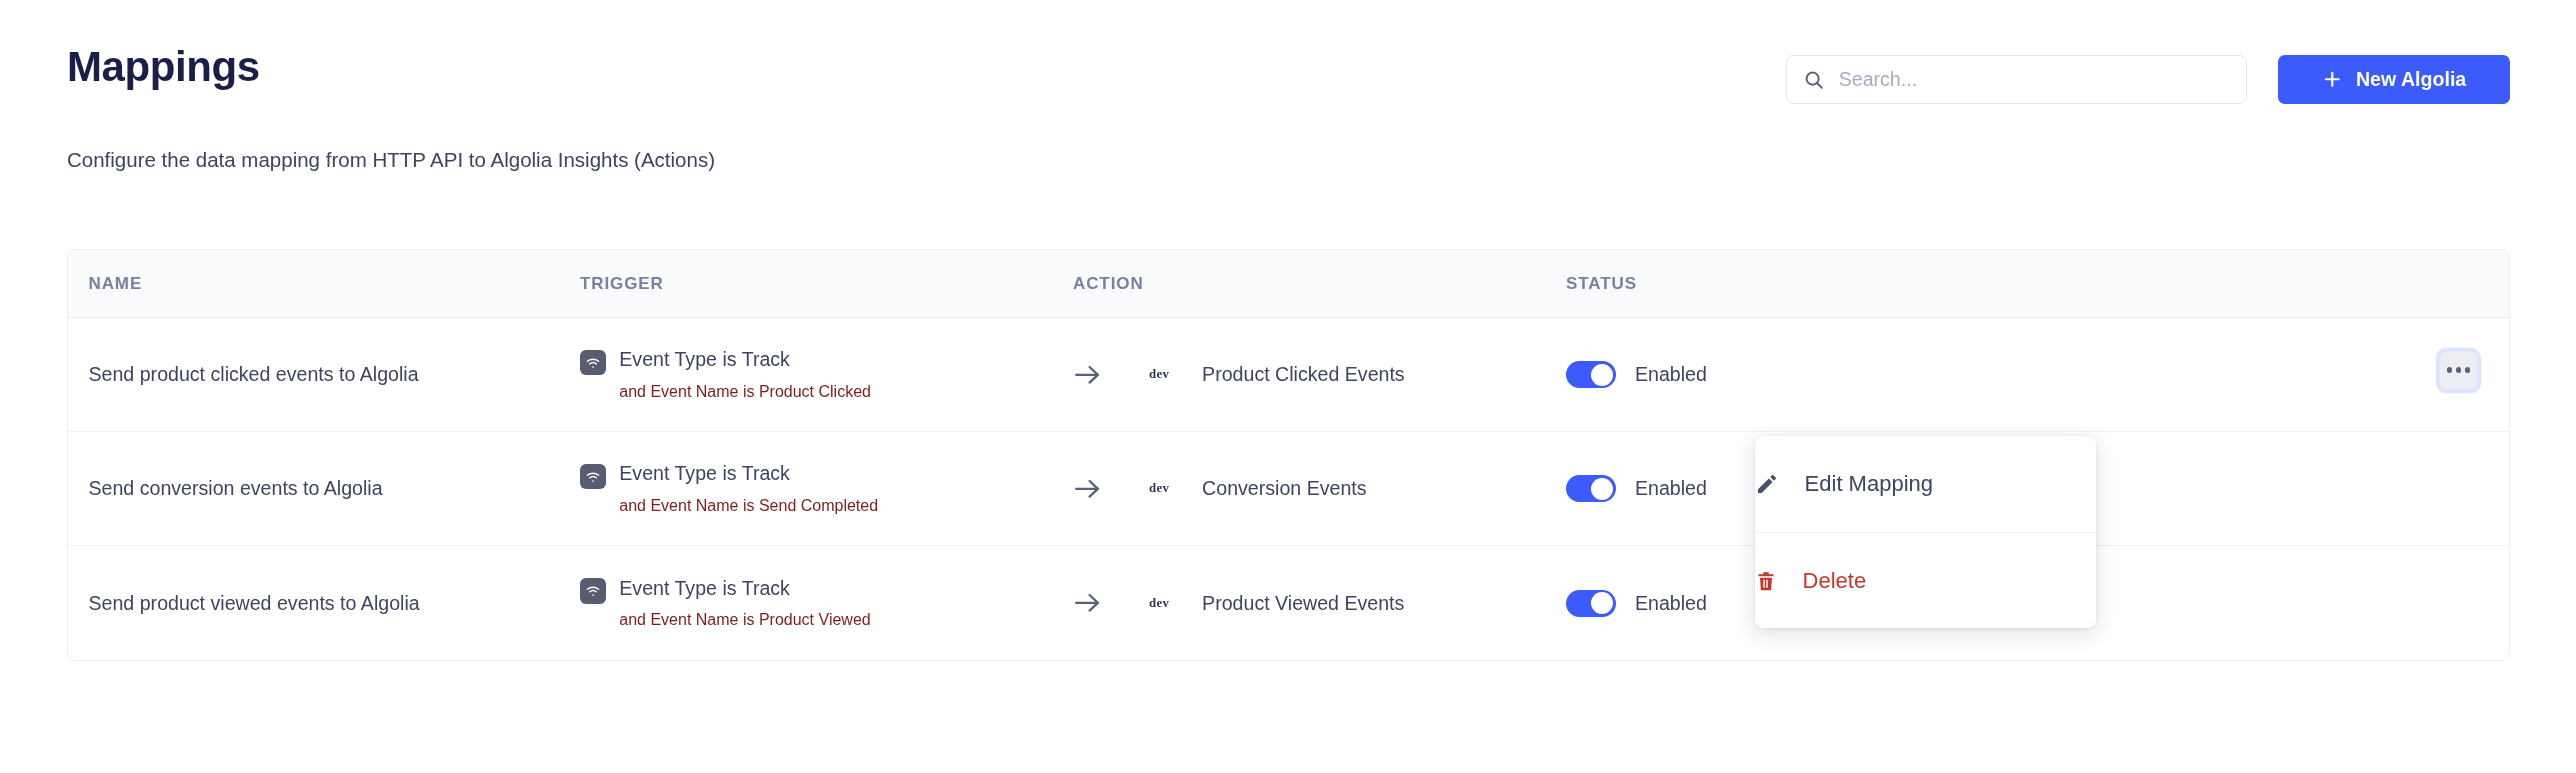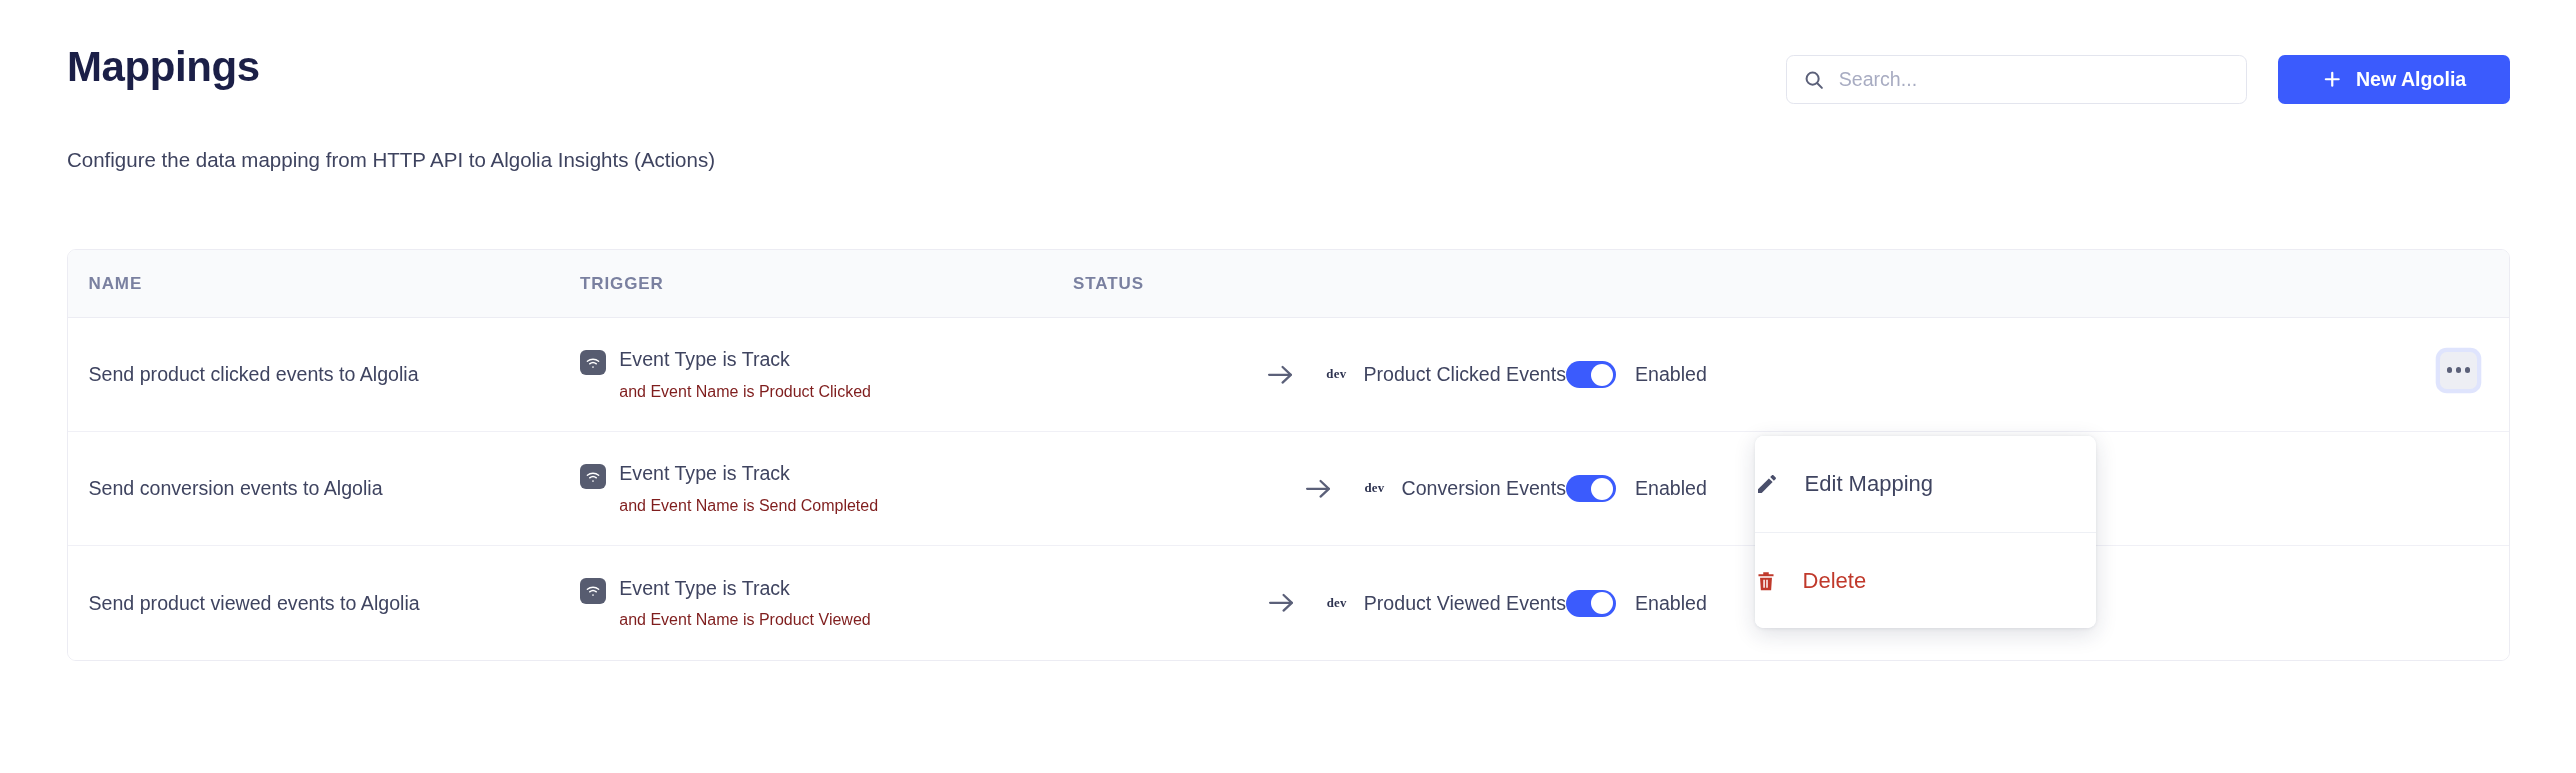--- a/index.html
+++ b/index.html
@@ -190,22 +190,21 @@
   .trigger-sub {
     font-size: 16px;
     color: #7f1d1d;
     white-space: nowrap;
     line-height: 1.25;
   }
 
   .action-cell {
     display: flex;
     align-items: center;
-    gap: 0;
-    justify-content: flex-end;
+    gap: 16px;
   }
   .arrow-icon {
     flex: 0 0 auto;
     width: 29px;
     height: 25.6px;
     display: block;
     color: #5b6079;
     margin-right: 31px;
   }
   .dev-badge {
@@ -331,20 +330,21 @@
     </div>
   </div>
 
   <div class="page-subtitle">Configure the data mapping from HTTP API to Algolia Insights (Actions)</div>
 
   <div class="table-card">
 
     <div class="thead">
       <div class="th col-name">NAME</div>
       <div class="th col-trig">TRIGGER</div>
+      <div class="th col-act">ACTION</div>
       <div class="th col-status">STATUS</div>
       <div class="col-menu"></div>
     </div>
 
     <div class="trow">
       <div class="col-name cell-name">Send product clicked events to Algolia</div>
 
       <div class="col-trig trigger-cell">
         <span class="trigger-chip">
           <svg class="wifi-icon" viewBox="0 0 24 24" fill="none" stroke="#ffffff" stroke-width="2" stroke-linecap="round">

